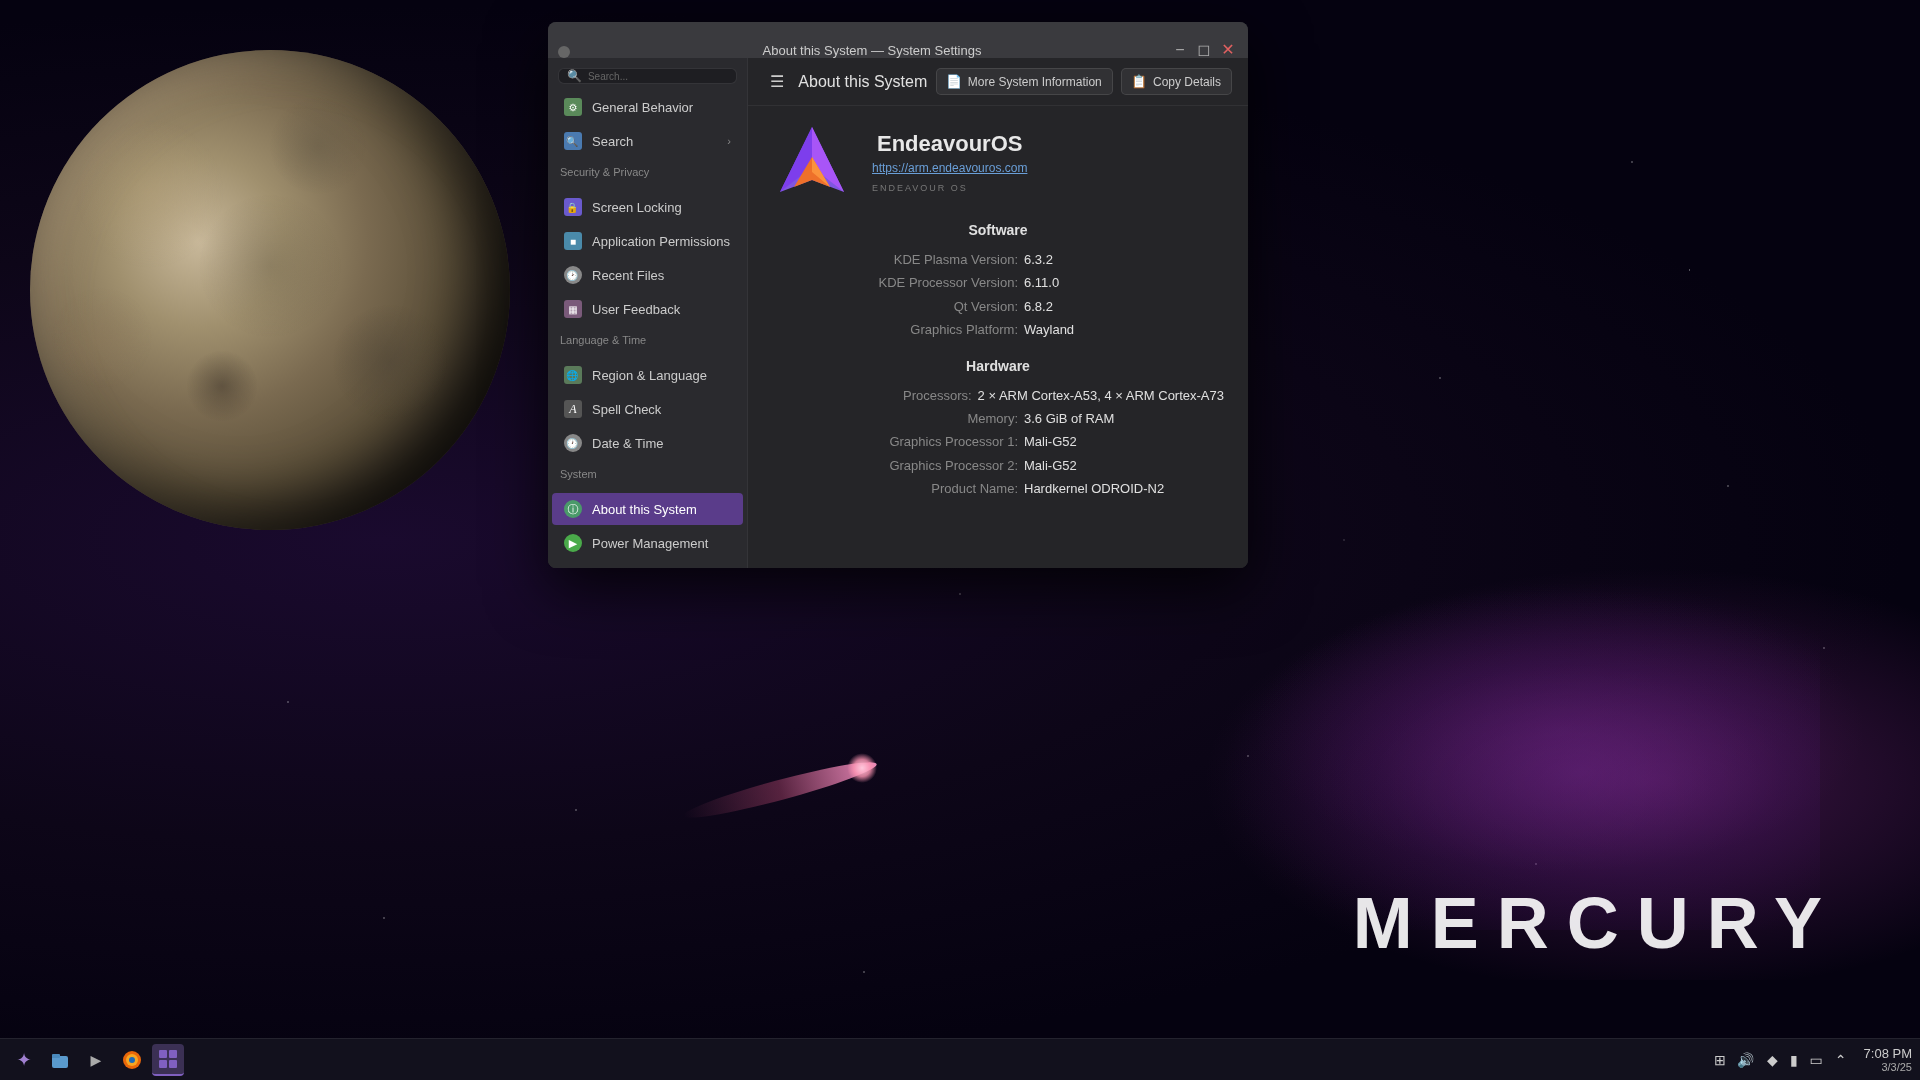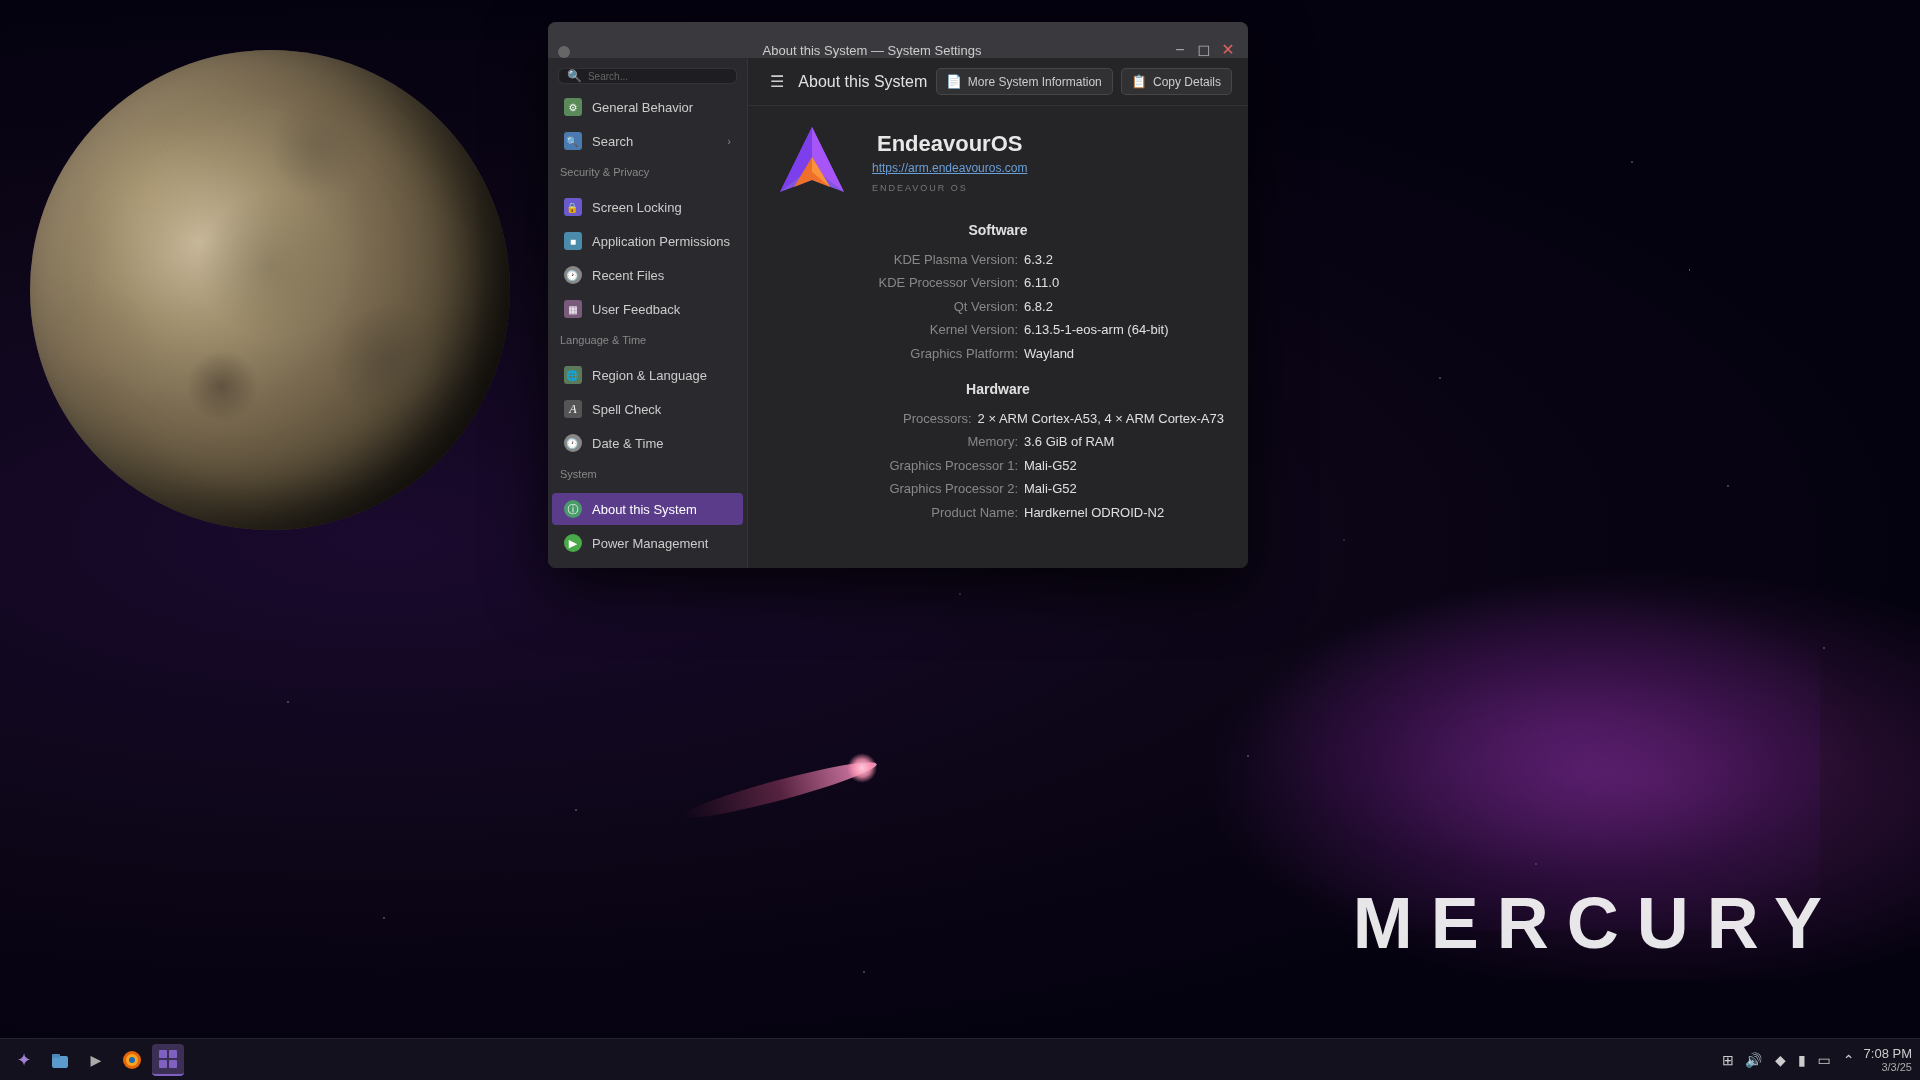--- a/index.html
+++ b/index.html
@@ -426,20 +426,21 @@
       align-items: center;
       gap: 6px;
       color: #ccc;
       font-size: 12px;
     }
     .taskbar-time {
       text-align: right;
     }
     .taskbar-time-main {
       font-size: 13px;
+      margin-left: 8px;
     }
     .taskbar-time-date {
       font-size: 11px;
       color: #aaa;
     }
     .taskbar-sys-icon {
       color: #ccc;
       font-size: 14px;
       cursor: pointer;
       padding: 0 3px;
@@ -652,24 +653,20 @@
               <span class="info-label">KDE Plasma Version:</span>
               <span class="info-value">6.3.2</span>
             </div>
             <div class="info-row">
               <span class="info-label">KDE Processor Version:</span>
               <span class="info-value">6.11.0</span>
             </div>
             <div class="info-row">
               <span class="info-label">Qt Version:</span>
               <span class="info-value">6.8.2</span>
-            </div>
-            <div class="info-row">
-              <span class="info-label">Kernel Version:</span>
-              <span class="info-value">6.13.5-1-eos-arm (64-bit)</span>
             </div>
             <div class="info-row">
               <span class="info-label">Graphics Platform:</span>
               <span class="info-value">Wayland</span>
             </div>
           </div>
 
           <div class="info-section">
             <div class="info-section-title">Hardware</div>
             <div class="info-row">

